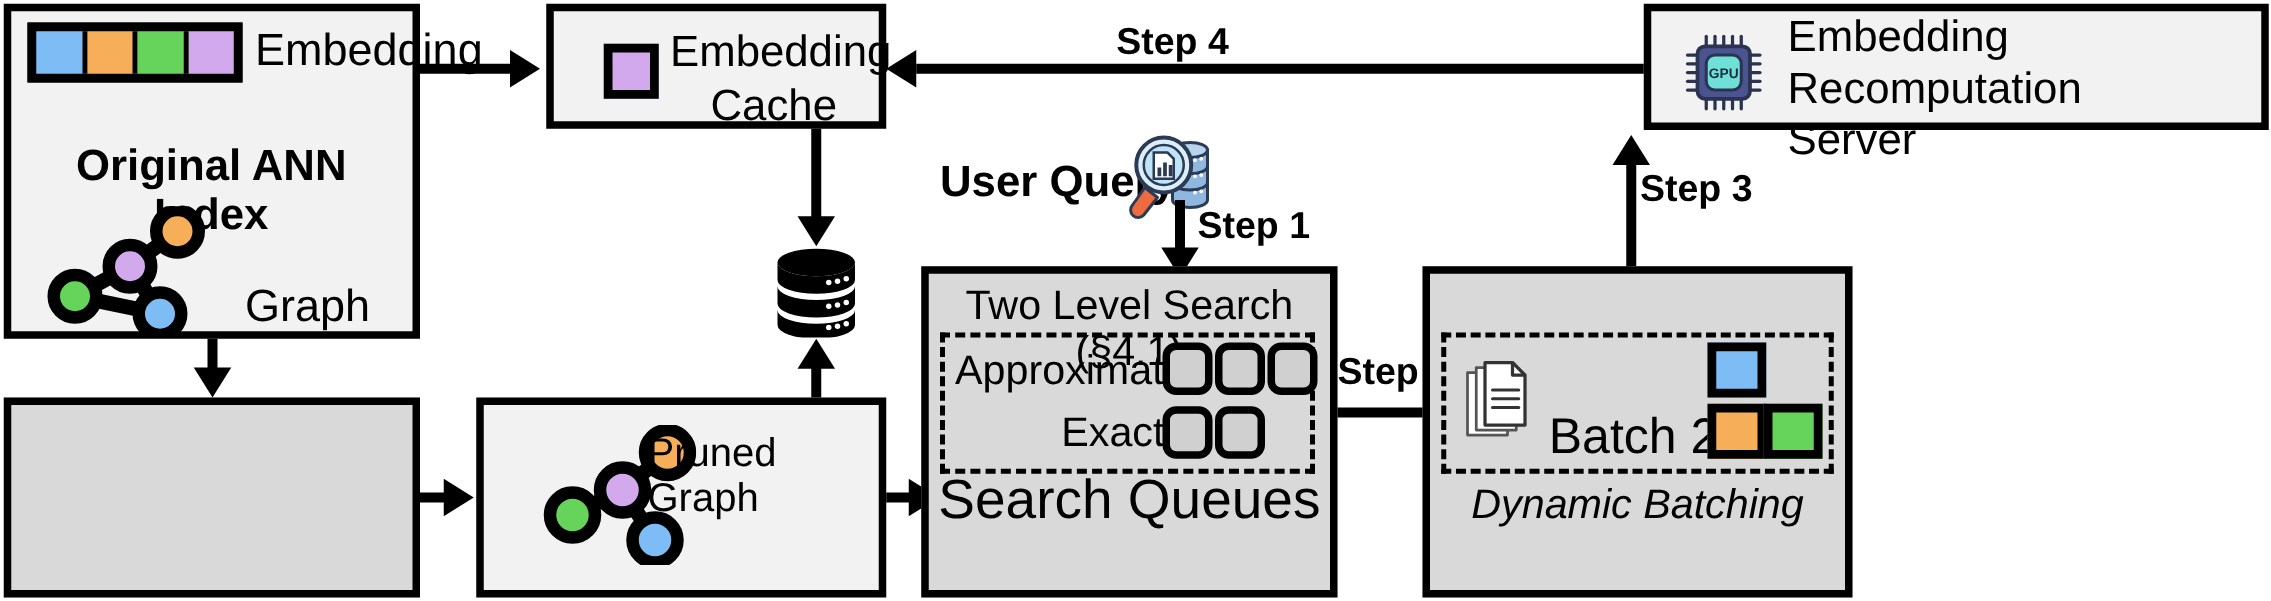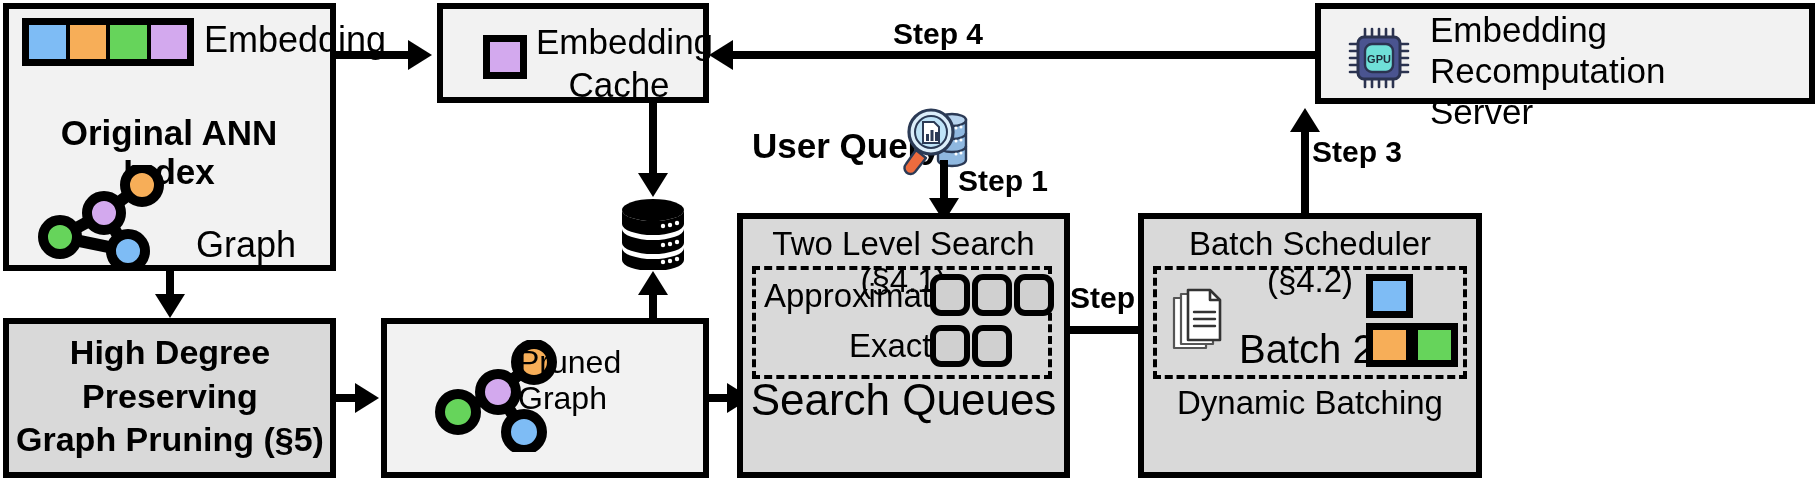--- a/index.html
+++ b/index.html
@@ -64,22 +64,20 @@
       <circle cx="30" cy="72" r="17" fill="#66D45B"></circle>
       <circle cx="74" cy="48" r="17" fill="#D3A9EE"></circle>
       <circle cx="112" cy="20" r="17" fill="#F7AE58"></circle>
       <circle cx="98" cy="86" r="17" fill="#7EBCF5"></circle>
     </g>
   </svg>
 
   <div class="lbl" style="left:196px;top:225px;font-size:36px;">Graph</div>
 
   <div class="box grey" style="left:3px;top:318px;width:333px;height:160px;"></div>
-  <div class="lbl bold center" style="left:12px;top:331px;width:316px;font-size:34px;line-height:1.28;">High Degree Preserving
-Graph Pruning (§5)</div>
 
   <div class="vline" style="left:166px;top:271px;height:26px;"></div>
   <div class="arr arr-d" style="left:155px;top:294px;"></div>
 
   <div class="hline" style="left:336px;top:51px;width:74px;"></div>
   <div class="arr arr-r" style="left:408px;top:40px;"></div>
 
   <div class="box" style="left:437px;top:3px;width:272px;height:100px;"></div>
   <div class="sq" style="left:483px;top:35px;width:44px;height:44px;background:#D3A9EE;"></div>
   <div class="lbl center" style="left:536px;top:21px;width:166px;font-size:35px;line-height:1.22;">Embedding
@@ -186,21 +184,20 @@
   <div class="slot" style="left:930px;top:325px;width:40px;height:42px;"></div>
   <div class="slot" style="left:972px;top:325px;width:40px;height:42px;"></div>
 
   <div class="lbl center" style="left:745px;top:375px;width:317px;font-size:44px;">Search Queues</div>
 
   <div class="hline" style="left:1070px;top:326px;width:72px;"></div>
   <div class="arr arr-r" style="left:1140px;top:315px;"></div>
   <div class="lbl bold" style="left:1070px;top:281px;font-size:30px;">Step 2</div>
 
   <div class="box grey" style="left:1138px;top:213px;width:344px;height:265px;"></div>
-  <div class="lbl center" style="left:1146px;top:226px;width:328px;font-size:33px;">Batch Scheduler (§4.2)</div>
 
   <div class="dashed" style="left:1153px;top:266px;width:314px;height:113px;"></div>
 
   <svg style="position:absolute;left:1170px;top:288px;width:54px;height:68px;" viewBox="0 0 54 68">
     <g fill="#fff" stroke="#555" stroke-width="2.2" stroke-linejoin="round">
       <path d="M4 10 h22 l10 10 v40 H4 z"></path>
       <path d="M11 6 h22 l10 10 v40 H11 z"></path>
     </g>
     <path d="M18 2 h22 l10 10 v40 H18 z" fill="#fff" stroke="#333" stroke-width="2.6" stroke-linejoin="round"></path>
     <path d="M40 2 v10 h10" fill="none" stroke="#333" stroke-width="2.6" stroke-linejoin="round"></path>
@@ -210,21 +207,21 @@
       <line x1="24" y1="38" x2="45" y2="38"></line>
     </g>
   </svg>
 
   <div class="sq" style="left:1366px;top:274px;width:47px;height:44px;background:#7EBCF5;"></div>
 
   <div class="lbl" style="left:1239px;top:327px;font-size:40px;">Batch 2</div>
   <div class="sq" style="left:1366px;top:323px;width:47px;height:44px;background:#F7AE58;"></div>
   <div class="sq" style="left:1411px;top:323px;width:47px;height:44px;background:#66D45B;"></div>
 
-  <div class="lbl center" style="left:1146px;top:385px;width:328px;font-size:33px;">Dynamic Batching</div>
+  <div class="lbl center" style="left:1146px;top:385px;width:328px;font-size:33px;font-style:italic;">Dynamic Batching</div>
 
   <div class="vline" style="left:1301px;top:131px;height:82px;"></div>
   <div class="arr arr-u" style="left:1290px;top:108px;"></div>
   <div class="lbl bold" style="left:1312px;top:135px;font-size:30px;">Step 3</div>
 
   <div class="box" style="left:1315px;top:3px;width:500px;height:101px;"></div>
 
   <svg style="position:absolute;left:1348px;top:27px;width:62px;height:62px;" viewBox="0 0 62 62">
     <g stroke="#2B3350" stroke-width="2.6" stroke-linecap="round">
       <line x1="17" y1="2" x2="17" y2="11"></line>

